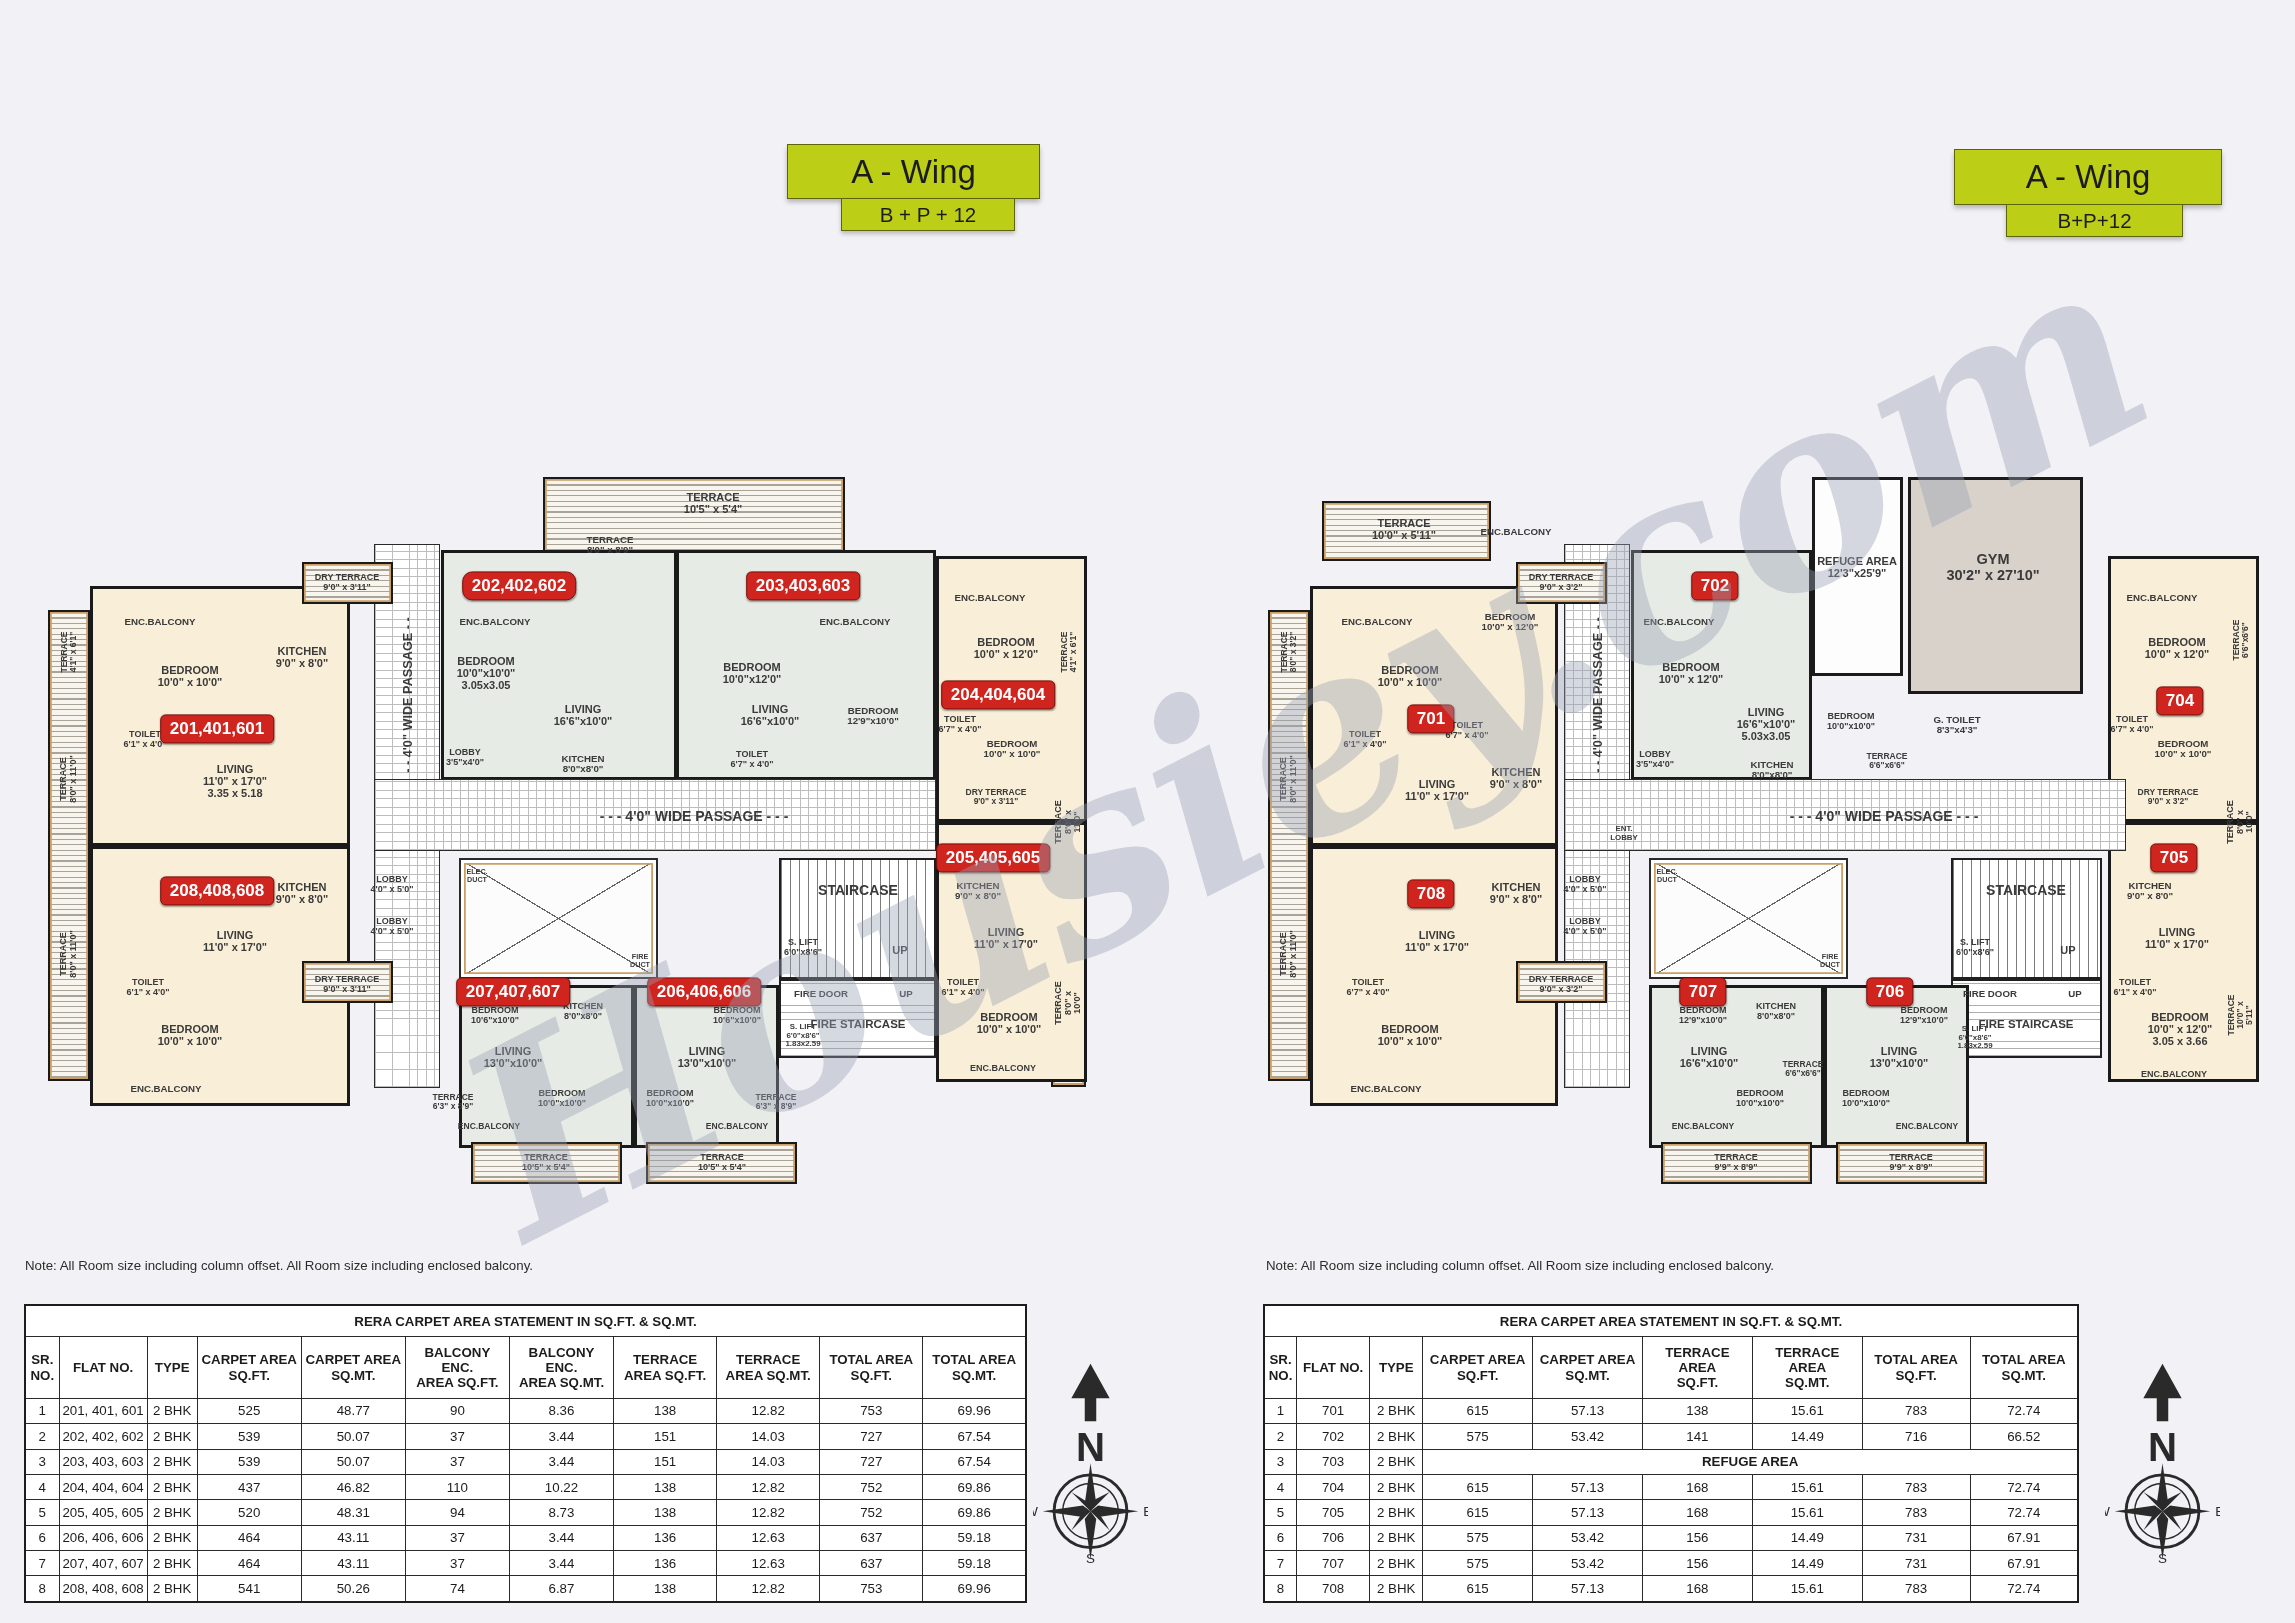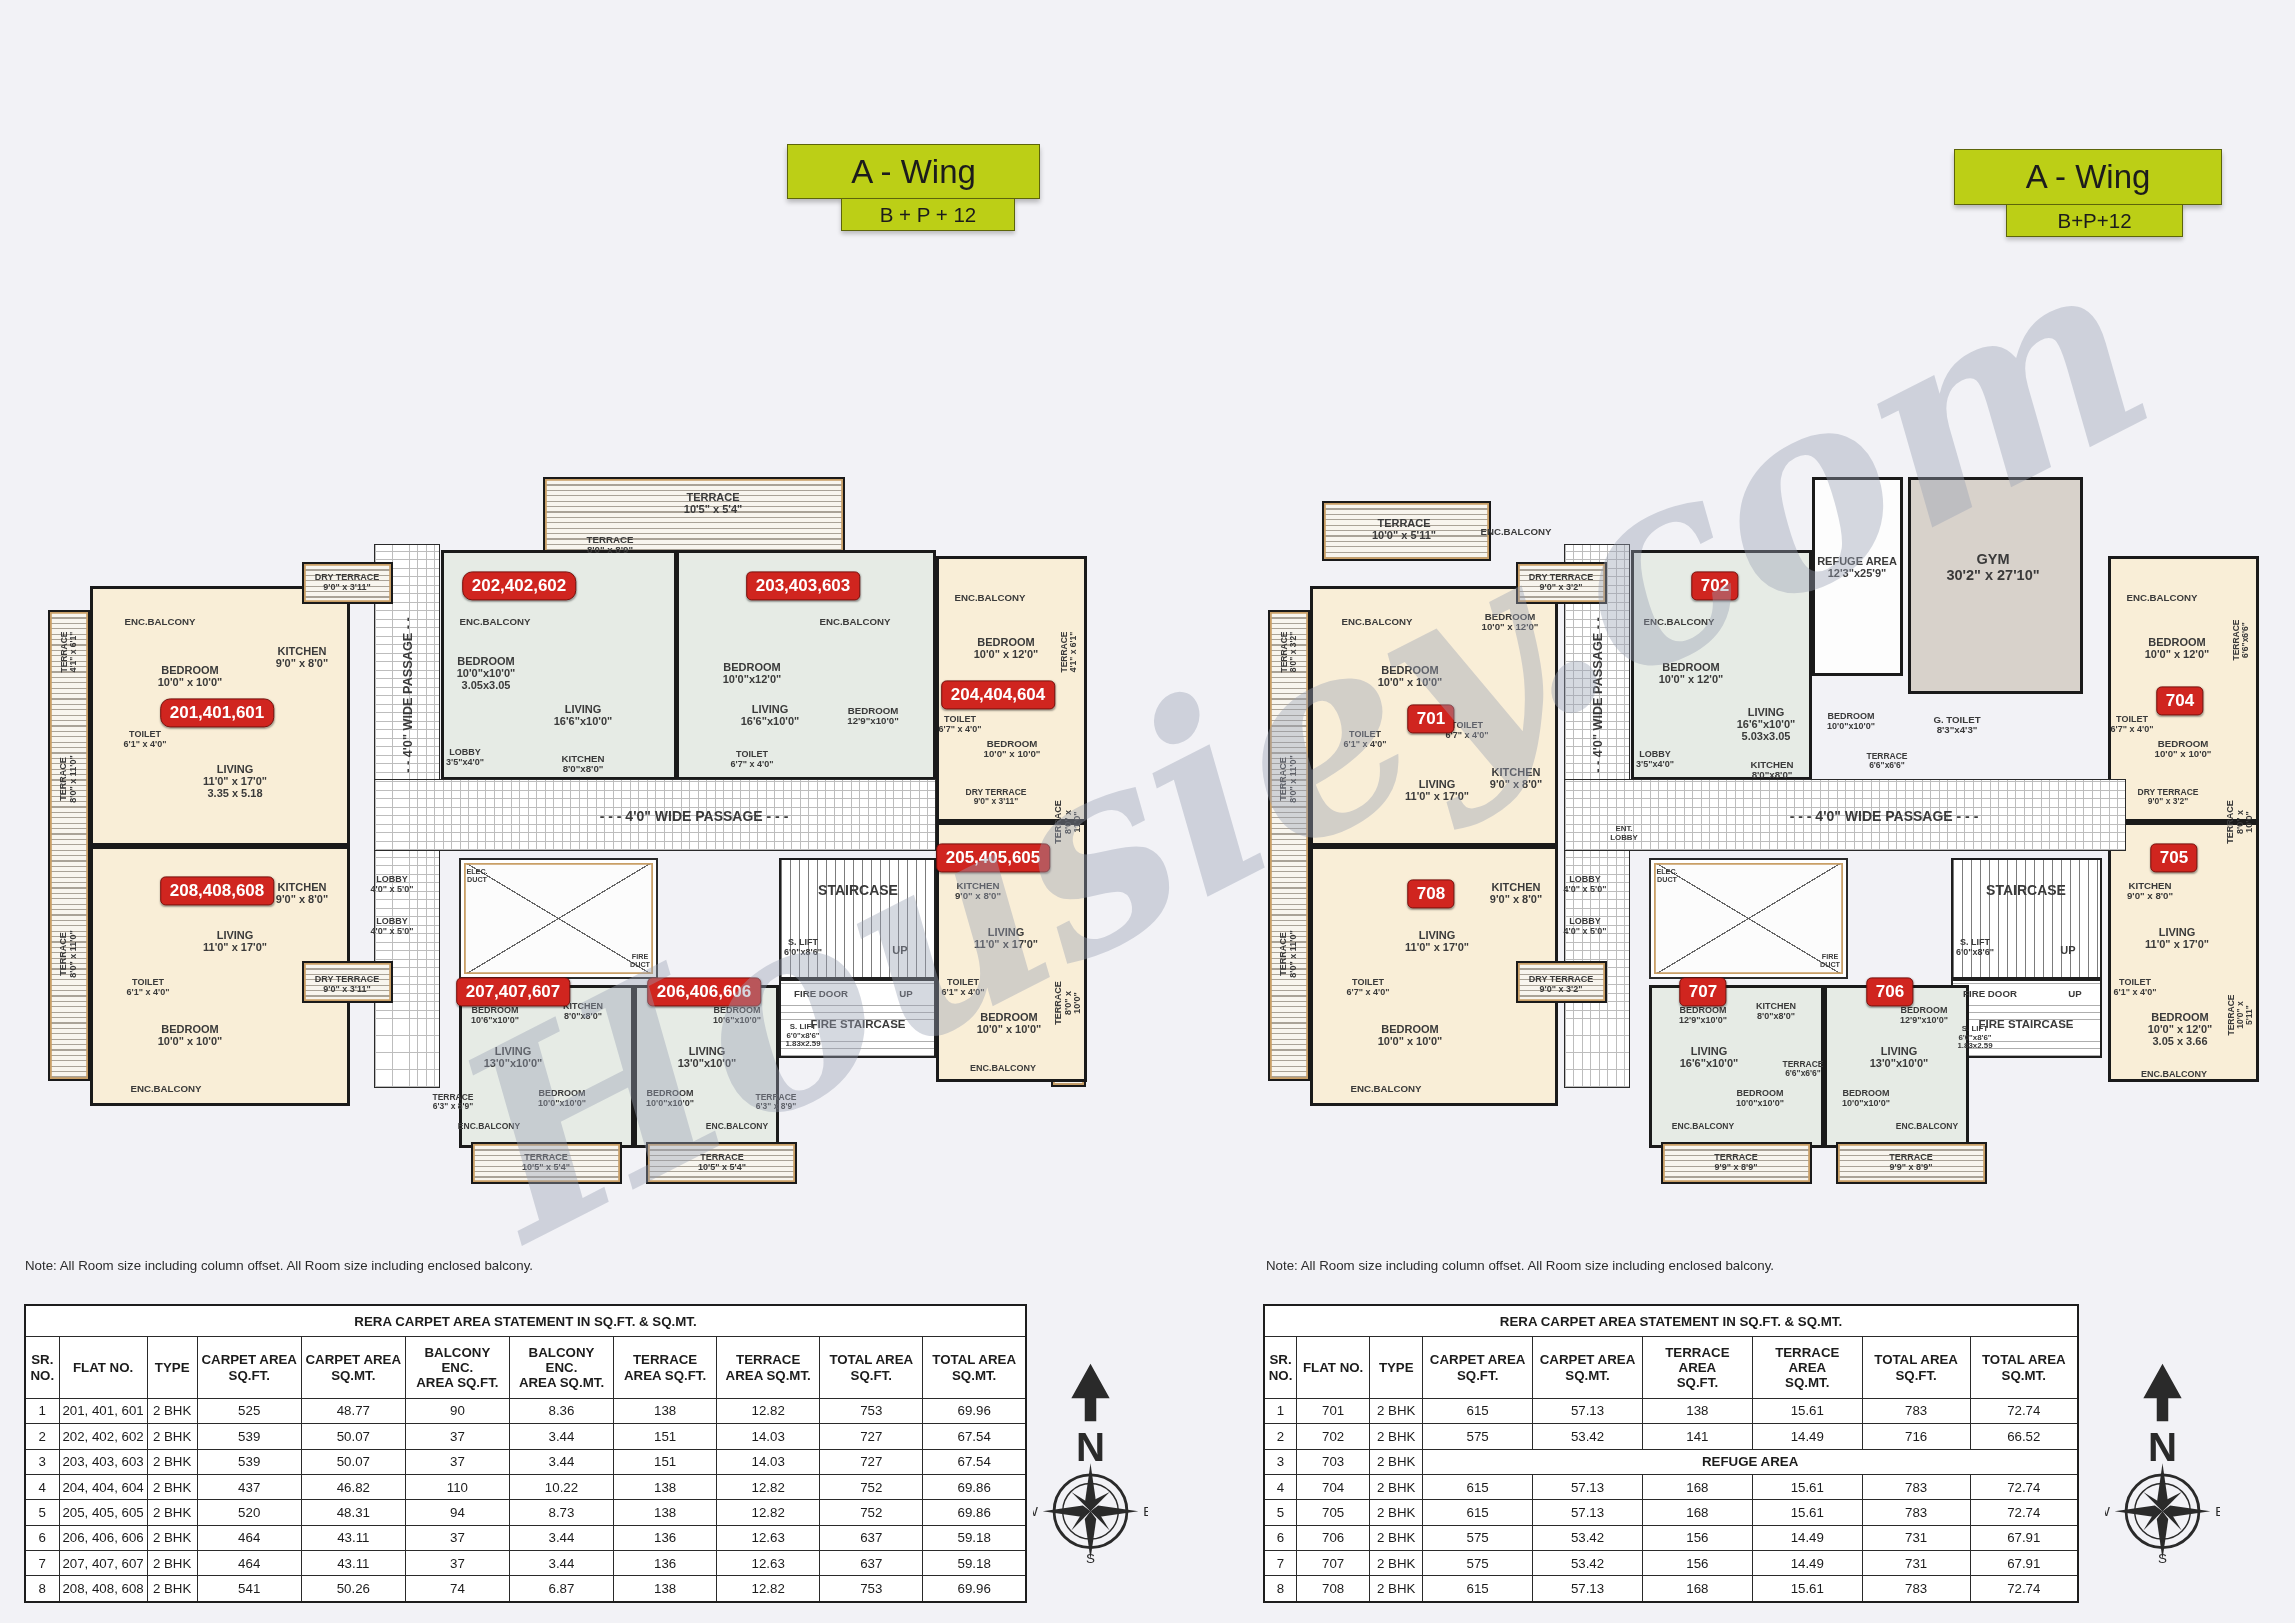--- a/index.html
+++ b/index.html
@@ -212,21 +212,21 @@
 9'0" x 3'11"</div>
       <div class="lbl" style="left: 942px; top: 450px; font-size: 9.7px;">KITCHEN
 9'0" x 8'0"</div>
       <div class="lbl" style="left: 970px; top: 498px; font-size: 11px;">LIVING
 11'0" x 17'0"</div>
       <div class="lbl" style="left: 927px; top: 547px; font-size: 9px;">TOILET
 6'1" x 4'0"</div>
       <div class="lbl" style="left: 973px; top: 583px; font-size: 11px;">BEDROOM
 10'0" x 10'0"</div>
       <div class="lbl" style="left: 967px; top: 628px; font-size: 9px;">ENC.BALCONY</div>
-      <div class="badge" style="left: 181px; top: 272px; border-radius: 10px;">201,401,601</div>
+      <div class="badge" style="left: 181px; top: 288px;">201,401,601</div>
       <div class="badge" style="left: 483px; top: 145px; border-radius: 10px;">202,402,602</div>
       <div class="badge" style="left: 767px; top: 145px;">203,403,603</div>
       <div class="badge" style="left: 962px; top: 254px;">204,404,604</div>
       <div class="badge" style="left: 957px; top: 417px;">205,405,605</div>
       <div class="badge" style="left: 668px; top: 551px;">206,406,606</div>
       <div class="badge" style="left: 477px; top: 551px;">207,407,607</div>
       <div class="badge" style="left: 181px; top: 450px;">208,408,608</div>
     </div>
   <div class="plan" id="plan-right" style="left:1256px;top:441px;width:1003px;height:743px;">
       <div class="blk hatch" style="left: 66px; top: 60px; width: 169px; height: 60px;"></div>

